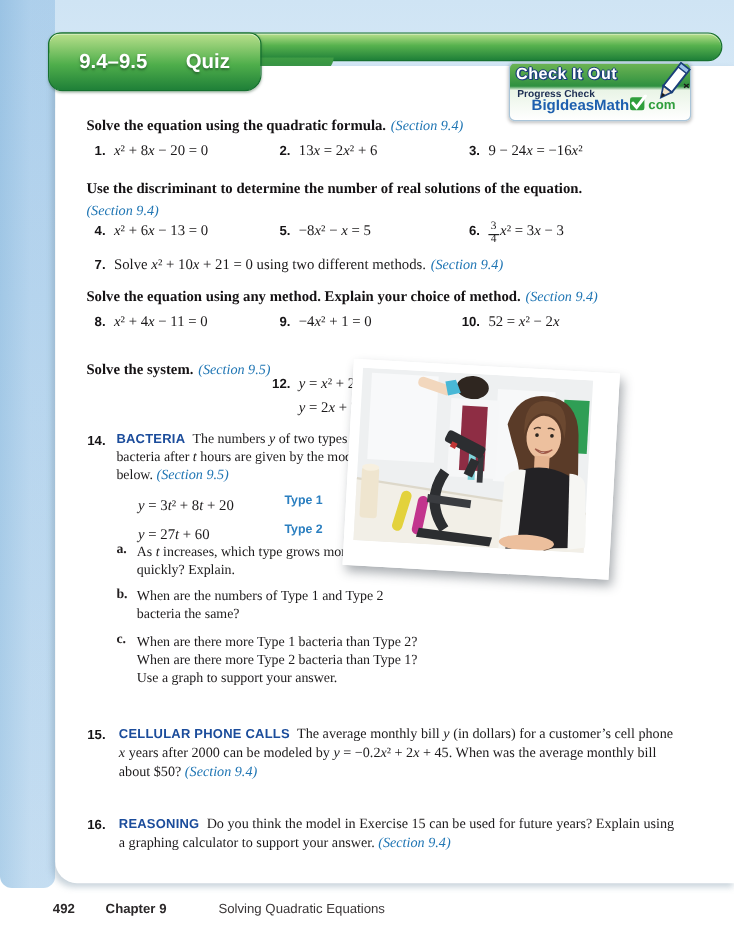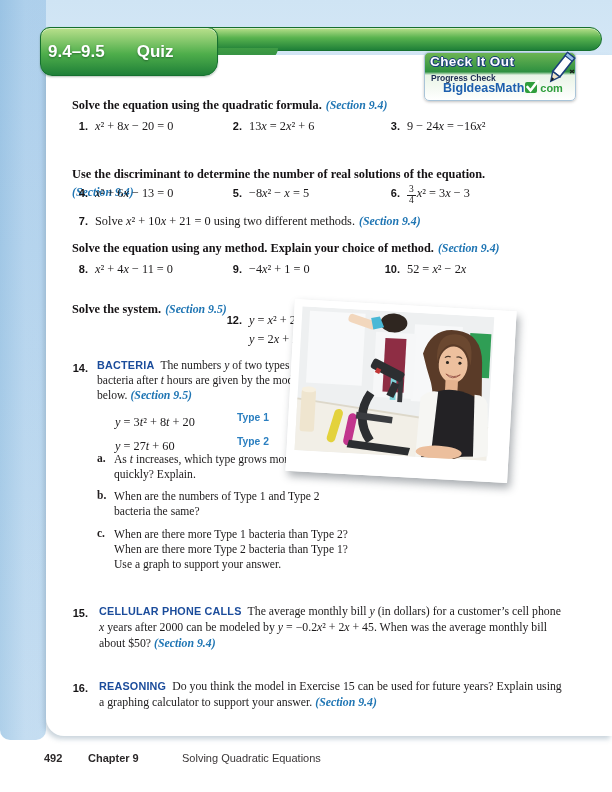--- a/index.html
+++ b/index.html
@@ -16,42 +16,42 @@
   .green-bar{position:absolute;left:40px;top:27px;width:560px;height:22px;border-radius:12px;
              background:linear-gradient(180deg,#b9e08c 0%,#57b24e 45%,#1f8038 100%);
              border:1px solid #17702f;box-shadow:inset 0 1px 0 rgba(255,255,255,.45);}
   .swoosh{position:absolute;left:214px;top:48px;width:64px;height:27px;
           background:linear-gradient(180deg,#3f9c45,#1f8038);
           border-bottom-right-radius:100% 100%;}
   .quiz-tab{position:absolute;left:40px;top:27px;width:178px;height:49px;
             background:linear-gradient(180deg,#b9e08c 0%,#4fae4b 55%,#1f8038 100%);
             border:1px solid #15702f;border-radius:10px 10px 14px 12px;
             box-shadow:inset 0 1px 0 rgba(255,255,255,.5),0 1px 2px rgba(40,80,50,.35);
-            display:flex;align-items:center;padding-left:7px;gap:32px;box-sizing:border-box;}
+            display:flex;align-items:center;padding-left:25px;gap:32px;box-sizing:border-box;}
   .quiz-tab span{font:700 17px "Liberation Sans",sans-serif;color:#ffffff;
                  text-shadow:0 1px 2px rgba(20,60,30,.55);}
   
   .card{position:absolute;left:46px;top:55px;width:566px;height:681px;background:#ffffff;
         border-radius:14px 0 0 18px;box-shadow:-2px 3px 5px rgba(110,140,160,.38);}
   
   .badge{position:absolute;left:424px;top:52px;width:138px;height:47px;border-radius:5px;
          background:linear-gradient(180deg,#6cb453 0%,#2e9040 40%,#e9f4e6 47%,#ffffff 100%);
          border:1px solid #a9c4d8;box-shadow:0 1px 3px rgba(0,0,0,.25);padding-left:12px;}
   .badge-line1{position:absolute;left:5px;top:1px;font:700 13.5px "Liberation Sans",sans-serif;
                color:#ffffff;letter-spacing:.4px;
                text-shadow:1px 0 #1b3f7a,-1px 0 #1b3f7a,0 1px #1b3f7a,0 -1px #1b3f7a,1px 1px #1b3f7a;}
   .badge-line2{position:absolute;left:6px;top:20px;font:700 8.5px "Liberation Sans",sans-serif;color:#1c2d52;}
   .badge-brand{position:absolute;left:18px;bottom:3px;display:flex;align-items:center;}
   .badge-brand .brand{font:700 12.5px "Liberation Sans",sans-serif;color:#1d5fae;}
   .badge-brand .com{font:700 11px "Liberation Sans",sans-serif;color:#2f9e3c;}
   .badge-pencil{position:absolute;right:-3px;top:-3px;}
   
   .abs{position:absolute;}
   .h{font:700 12.3px "Liberation Serif",serif;color:#151214;}
-  .sec{font-style:italic;font-weight:700;font-size:11.8px;color:#2076b4;font-family:"Liberation Serif",serif;text-align:center;}
+  .sec{font-style:italic;font-weight:400;font-size:11.8px;color:#2076b4;font-family:"Liberation Serif",serif;text-align:center;}
   .num{display:inline-block;min-width:20px;text-align:right;margin-right:7px;
        font:700 11px "Liberation Sans",sans-serif;color:#161416;}
   .letter{display:inline-block;min-width:12px;margin-right:5px;font:700 11.5px "Liberation Serif",serif;}
   .eq,.body{font-size:12.3px;color:#1c1a1b;}
   .body{font-size:11.6px;line-height:15px;}
   .cell{position:absolute;white-space:nowrap;}
   .c1{left:22px;} .c2{left:176px;} .c3{left:334px;}
   .sys .l2{display:block;padding-left:27px;margin-top:4px;}
   .kw{font:700 10.8px "Liberation Sans",sans-serif;color:#1b4c9b;margin-right:6px;letter-spacing:.2px;}
   .typelabel{font:700 10.3px "Liberation Sans",sans-serif;color:#2b7fc0;}
@@ -116,21 +116,21 @@
     <span class="h">Solve the equation using the quadratic formula.</span>
     <span class="sec">(Section 9.4)</span>
   </div>
 
   <div class="abs" style="left:46px;top:116px;width:566px;height:18px;">
     <span class="cell c1"><span class="num">1.</span><span class="eq"><i>x</i>² + 8<i>x</i> − 20 = 0</span></span>
     <span class="cell c2"><span class="num">2.</span><span class="eq">13<i>x</i> = 2<i>x</i>² + 6</span></span>
     <span class="cell c3"><span class="num">3.</span><span class="eq">9 − 24<i>x</i> = −16<i>x</i>²</span></span>
   </div>
 
-  <div class="abs" style="left:72px;top:164px;width:530px;">
+  <div class="abs" style="left:72px;top:148px;width:530px;">
     <span class="h">Use the discriminant to determine the number of real solutions of the equation.</span><br>
     <span class="sec">(Section 9.4)</span>
   </div>
 
   <div class="abs" style="left:46px;top:183px;width:566px;height:24px;">
     <span class="cell c1"><span class="num">4.</span><span class="eq"><i>x</i>² + 6<i>x</i> − 13 = 0</span></span>
     <span class="cell c2"><span class="num">5.</span><span class="eq">−8<i>x</i>² − <i>x</i> = 5</span></span>
     <span class="cell c3"><span class="num">6.</span><span class="frac eq"><span class="top">3</span><span>4</span></span><span class="eq"><i>x</i>² = 3<i>x</i> − 3</span></span>
   </div>
 

